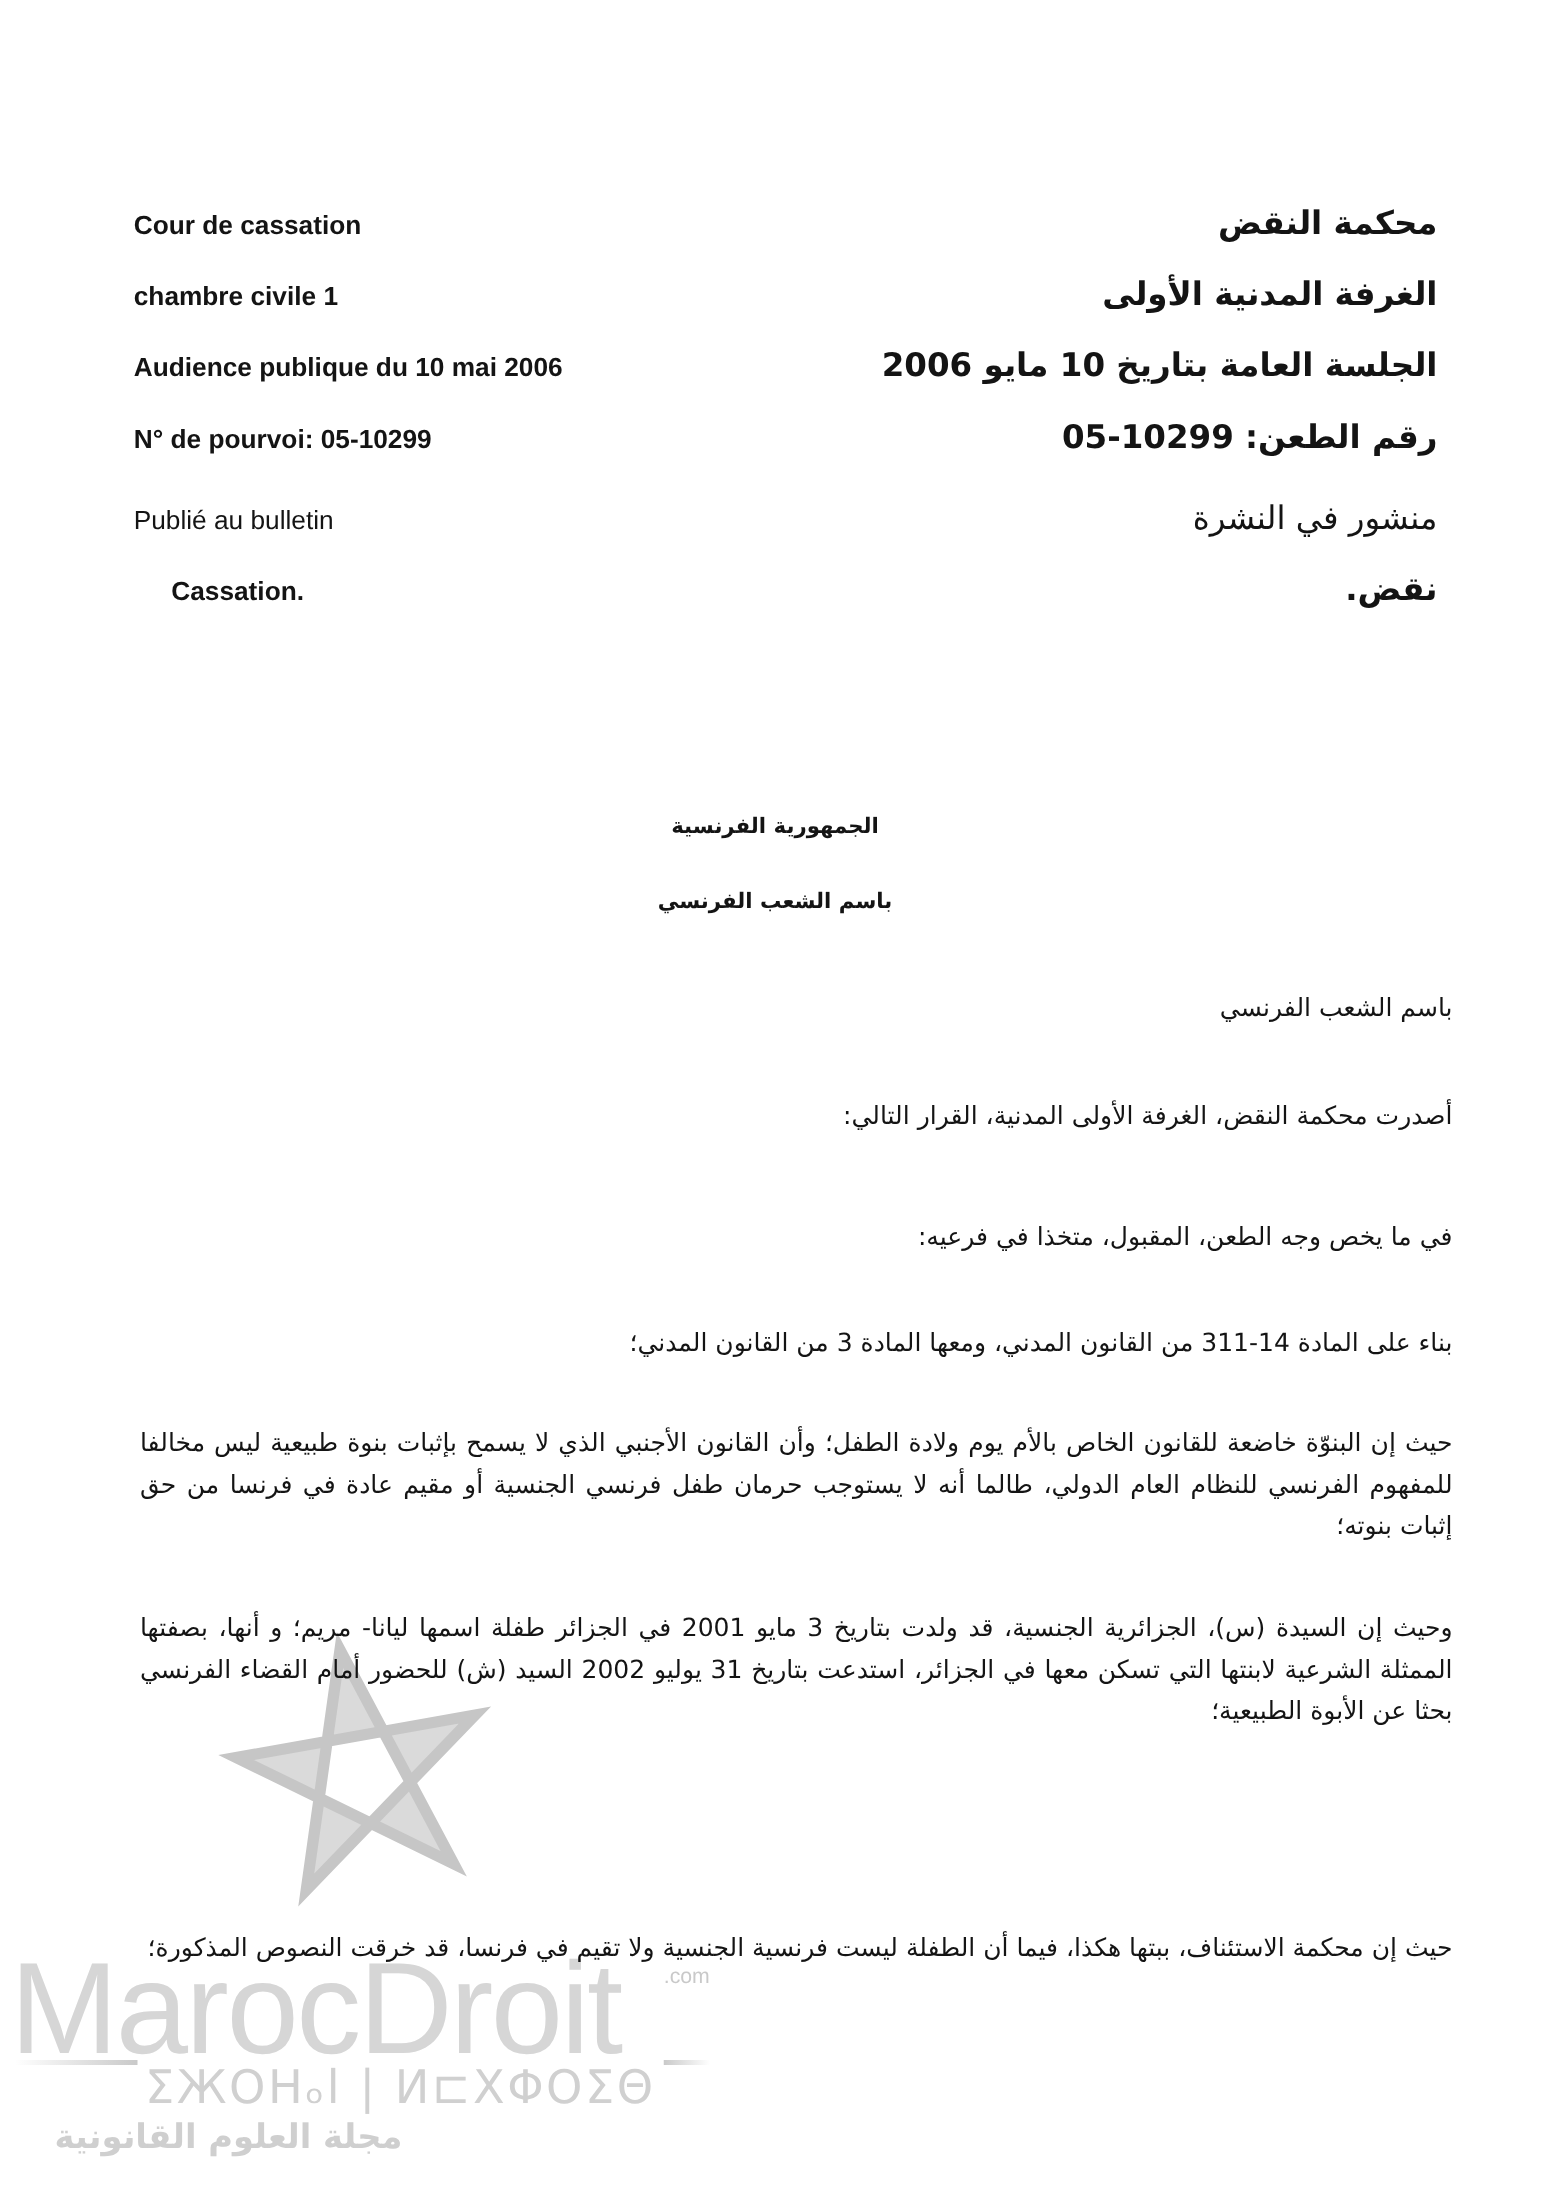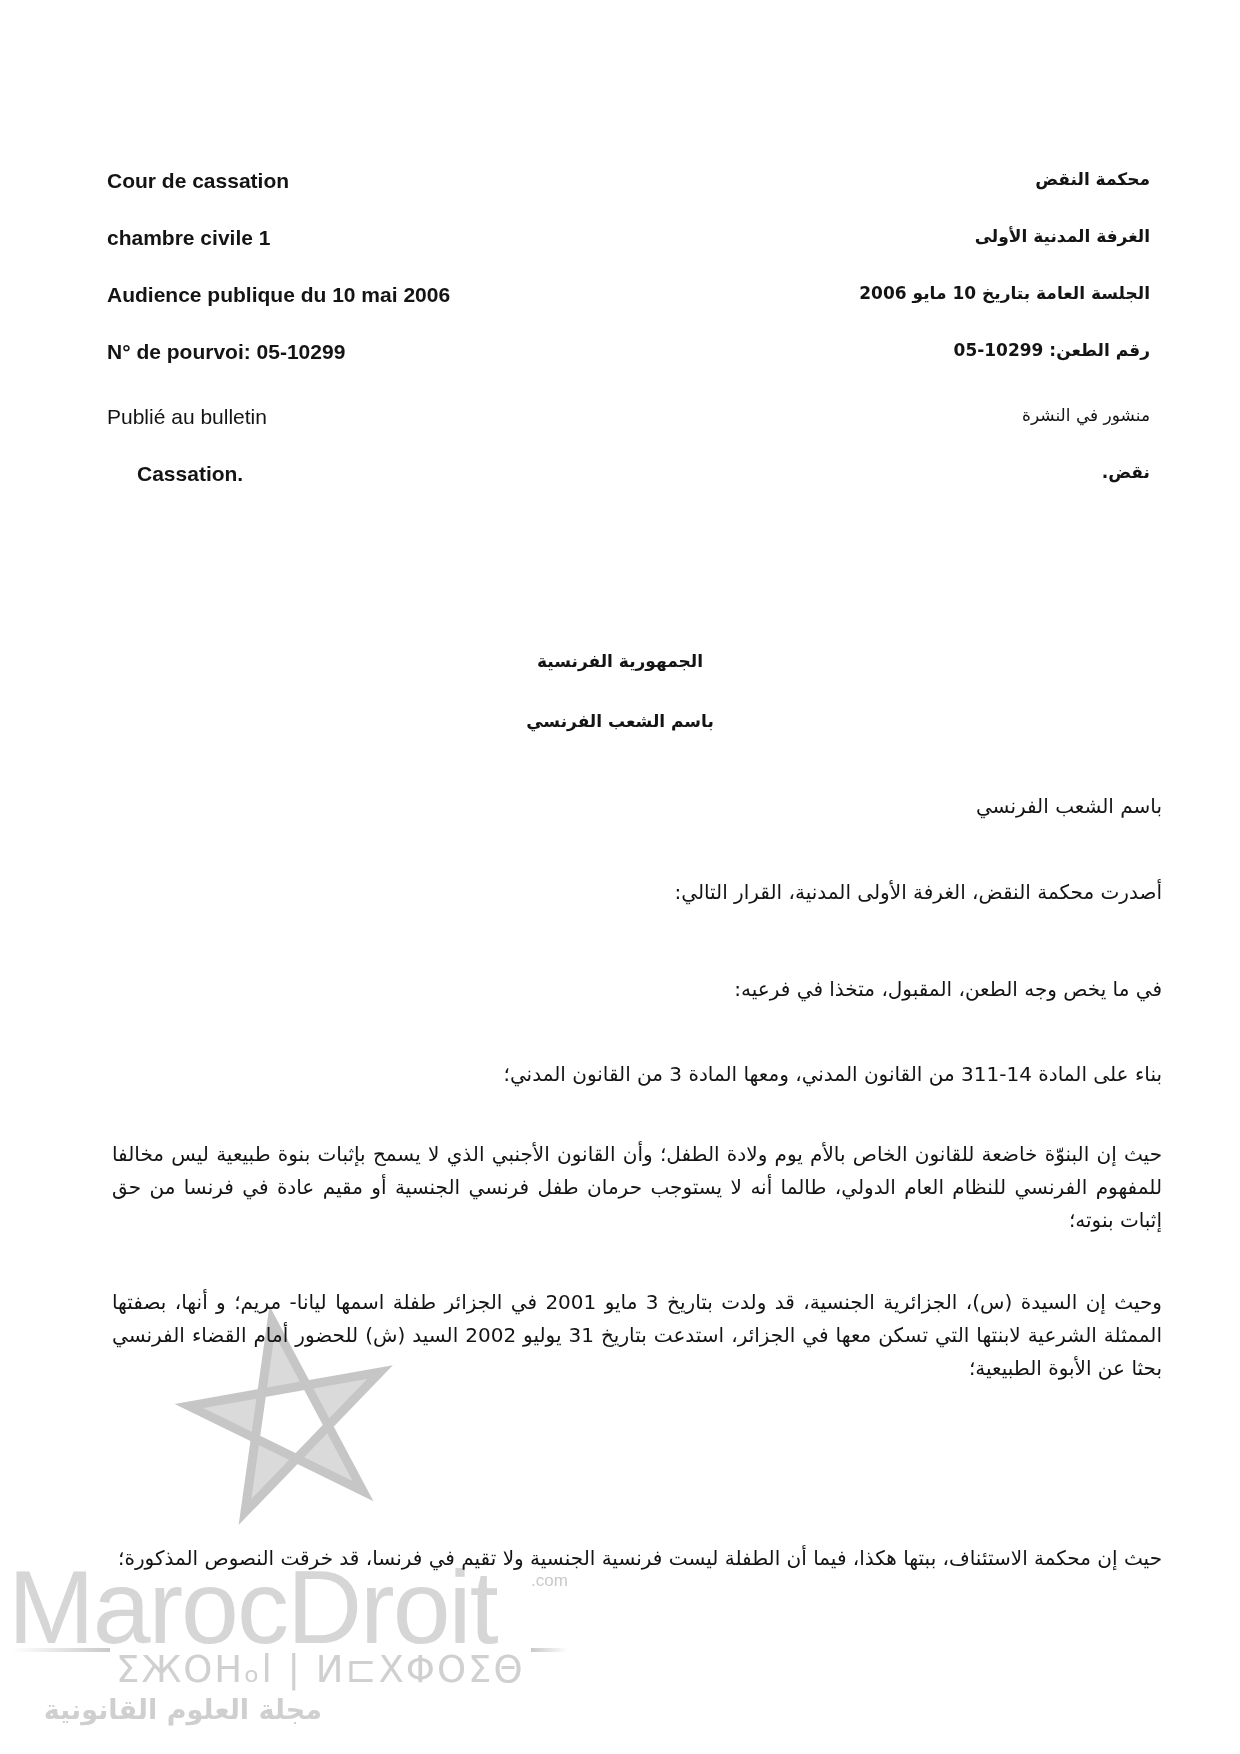--- a/index.html
+++ b/index.html
@@ -79,21 +79,21 @@
     font-size: 21px;
     font-weight: bold;
     color: #141414;
   }
   .hdr-col-ar {
     position: absolute;
     right: 90px;
     top: 166px;
     direction: rtl;
     text-align: right;
-    font-size: 17px;
+    font-size: 26px;
     font-weight: bold;
     color: #141414;
   }
   .hdr-line { line-height: 26px; white-space: nowrap; }
   .hdr-line + .hdr-line { margin-top: 31px; }
   .hdr-line.gap-lg { margin-top: 39px; }
   .hdr-line.regular { font-weight: normal; }
   .hdr-line.indent-fr { margin-left: 30px; }
   .hdr-line.indent-ar { }
   .titles-block {

